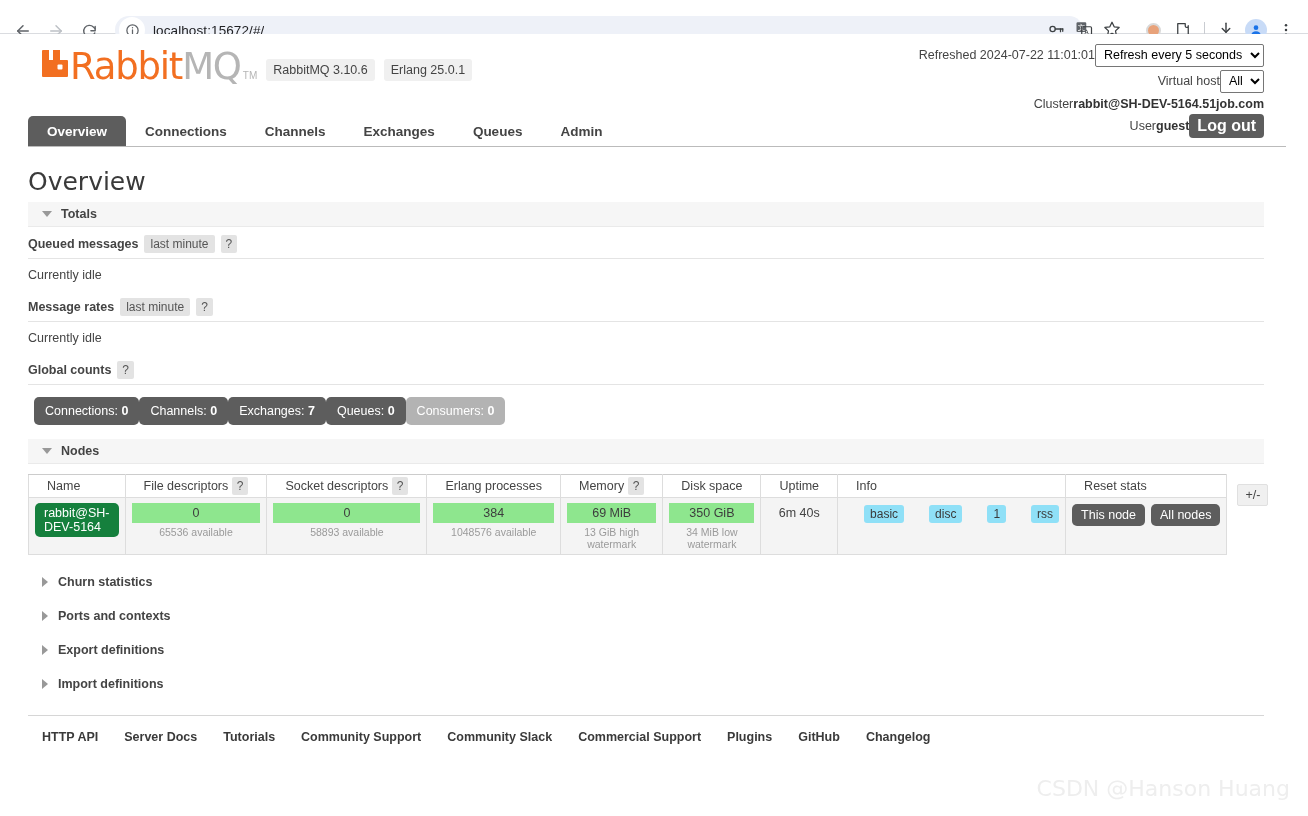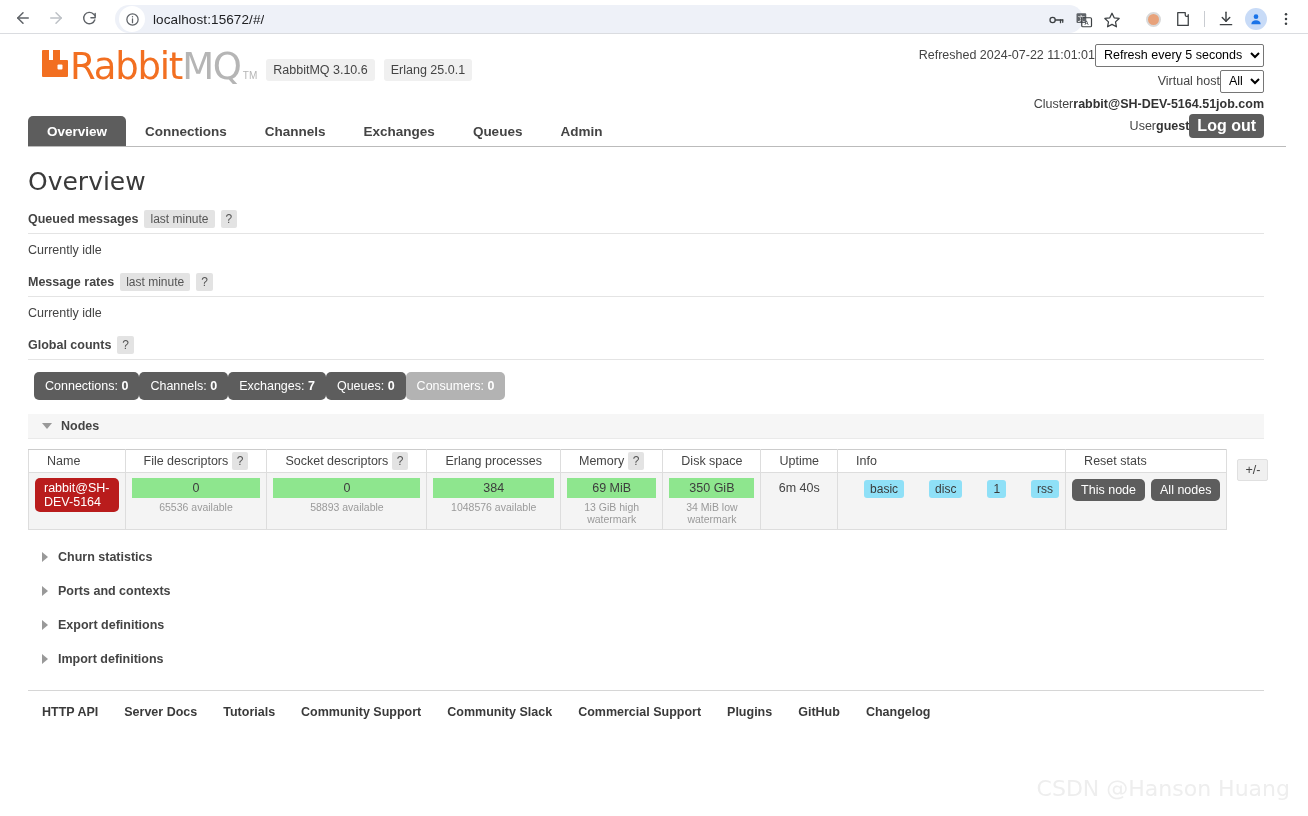--- a/index.html
+++ b/index.html
@@ -9,22 +9,22 @@
     background: #ffffff;
     font-family: "Liberation Sans", sans-serif;
     overflow: hidden;
   }
 
   
   #browser-bar {
     height: 34px;
     background: #ffffff;
     display: flex;
-    align-items: flex-end;
-    padding: 0 8px;
+    align-items: flex-start;
+    padding: 16px 8px;
     border-bottom: 1px solid #dadce0;
   }
   .nav-btn {
     width: 30px; height: 30px;
     display: flex; align-items: center; justify-content: center;
     border-radius: 50%;
     flex: none;
     margin-right: 3px;
   }
   .nav-btn svg { display: block; }
@@ -265,21 +265,21 @@
   table.nodes td {
     border: 1px solid #dddddd;
     border-top: none;
     background: #f4f4f4;
     padding: 5px 6px 4px 6px;
     vertical-align: top;
     text-align: center;
   }
   .node-name-pill {
     display: inline-block;
-    background: #b91c1c;
+    background: #15803d;
     color: #ffffff;
     padding: 3px 9px;
     border-radius: 5px;
     font-size: 12.5px;
     cursor: pointer;
   }
   .bar-green {
     background: #8ee68e;
     color: #3d3d3d;
     text-align: center;
@@ -498,20 +498,24 @@
       <div class="tab">Connections</div>
       <div class="tab">Channels</div>
       <div class="tab">Exchanges</div>
       <div class="tab">Queues</div>
       <div class="tab">Admin</div>
     </div>
 
     <div id="body-area">
       <h1 id="page-title">Overview</h1>
 
+      <div class="section-head">
+        <span class="caret-down"></span>
+        <span>Totals</span>
+      </div>
 
       <div class="stat-row">
         <span class="stat-label">Queued messages</span>
         <span class="chip-grey">last minute</span>
         <span class="chip-q">?</span>
       </div>
       <div class="idle-row">Currently idle</div>
 
       <div class="stat-row">
         <span class="stat-label">Message rates</span>

